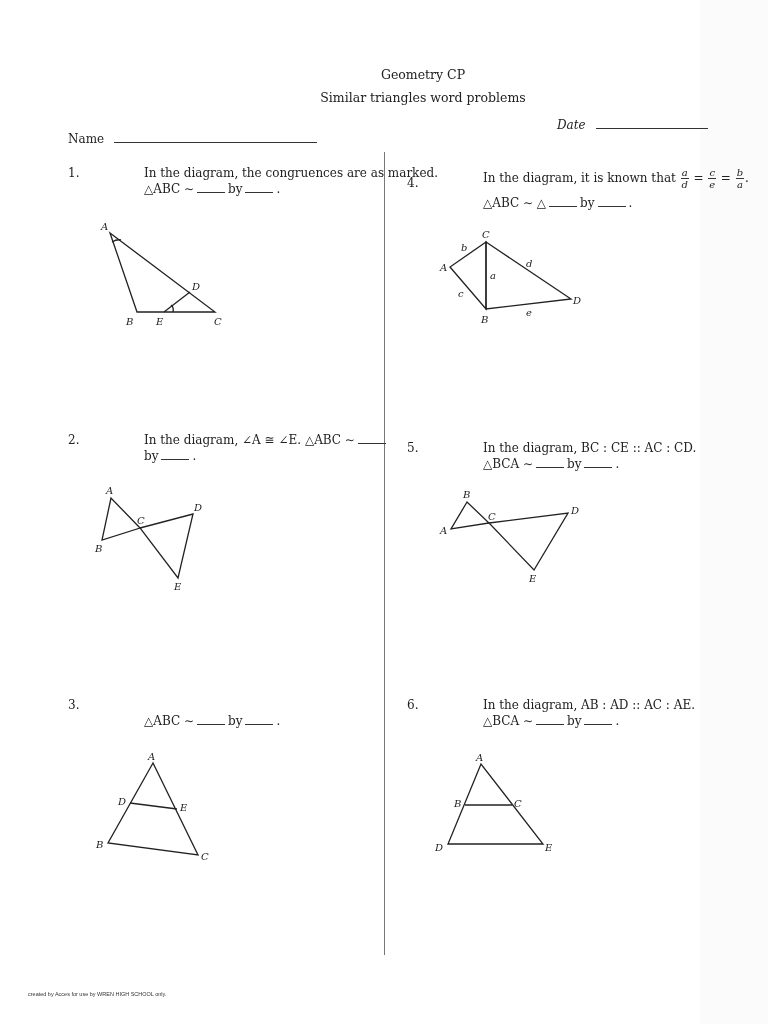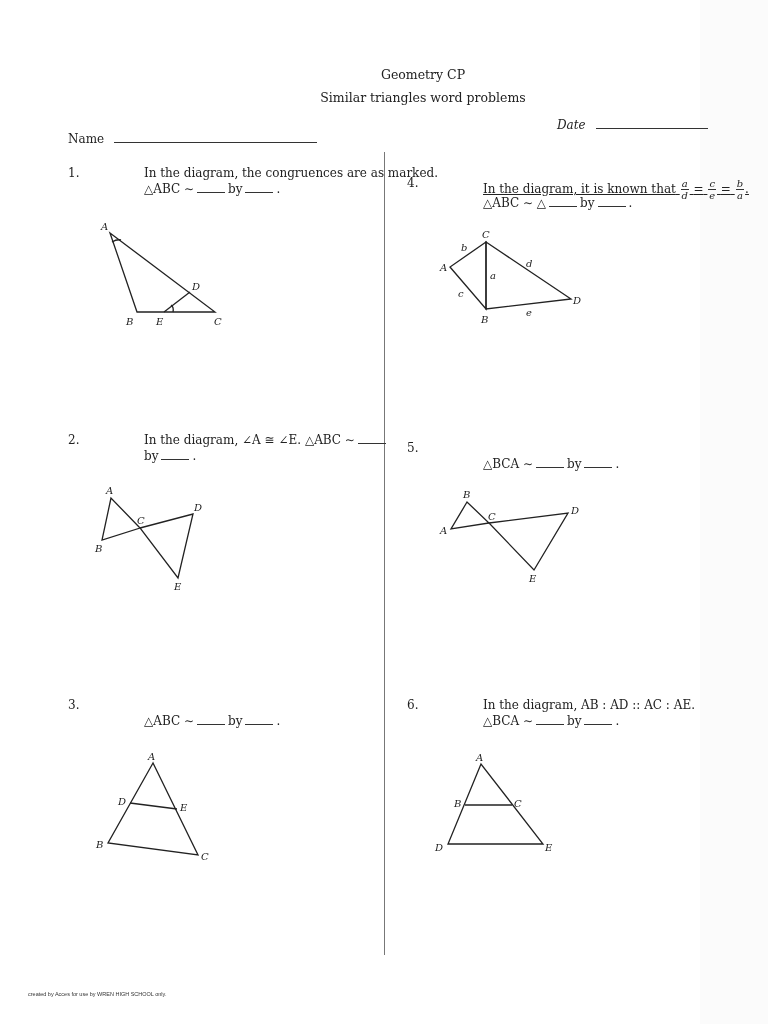--- a/index.html
+++ b/index.html
@@ -85,21 +85,21 @@
   <line x1="40" y1="58" x2="87" y2="64"></line>
   <text x="58" y="15">A</text>
   <text x="28" y="60">D</text>
   <text x="90" y="66">E</text>
   <text x="6" y="103">B</text>
   <text x="111" y="115">C</text>
 </svg>
 
 <div class="abs prob" style="left:407px; top:167px; width:300px; height:48px;">
   <span class="num" style="top:8px;">4.</span>
-  <span class="txt" style="top:11px;text-decoration:underline;"><span>In the diagram, it is known that</span>
+  <span class="txt" style="top:0;"><span>In the diagram, it is known that</span>
     <span class="frac"><span class="n">a</span><span class="d">d</span></span>
     <span>=</span>
     <span class="frac"><span class="n">c</span><span class="d">e</span></span>
     <span>=</span>
     <span class="frac"><span class="n">b</span><span class="d">a</span></span>.
   </span>
   <span class="txt" style="top:28px;text-align:center;"><span class="m">△ABC ∼ △</span><span class="blank"></span><span>by</span><span class="blank"></span><span>.</span></span>
 </div>
 <svg class="abs" style="left:430px; top:225px;" width="160" height="110">
   <polygon points="56,17 20,42 56,84"></polygon>
@@ -110,20 +110,21 @@
   <text x="143" y="79">D</text>
   <text x="31" y="26">b</text>
   <text x="60" y="54">a</text>
   <text x="96" y="42">d</text>
   <text x="28" y="72">c</text>
   <text x="96" y="91">e</text>
 </svg>
 
 <div class="abs prob" style="left:407px; top:440px; width:300px; height:40px;">
   <span class="num">5.</span>
+  <span class="txt"><span>In the diagram,</span> <span class="m">BC : CE :: AC : CD.</span></span>
   <span class="txt" style="top:16px;"><span class="m">△BCA ∼</span><span class="blank"></span><span>by</span><span class="blank"></span><span>.</span></span>
 </div>
 <svg class="abs" style="left:430px; top:480px;" width="160" height="110">
   <polygon points="37,22 21,49 59,43"></polygon>
   <polygon points="59,43 138,33 104,90"></polygon>
   <text x="33" y="18">B</text>
   <text x="58" y="40">C</text>
   <text x="10" y="54">A</text>
   <text x="141" y="34">D</text>
   <text x="99" y="102">E</text>

